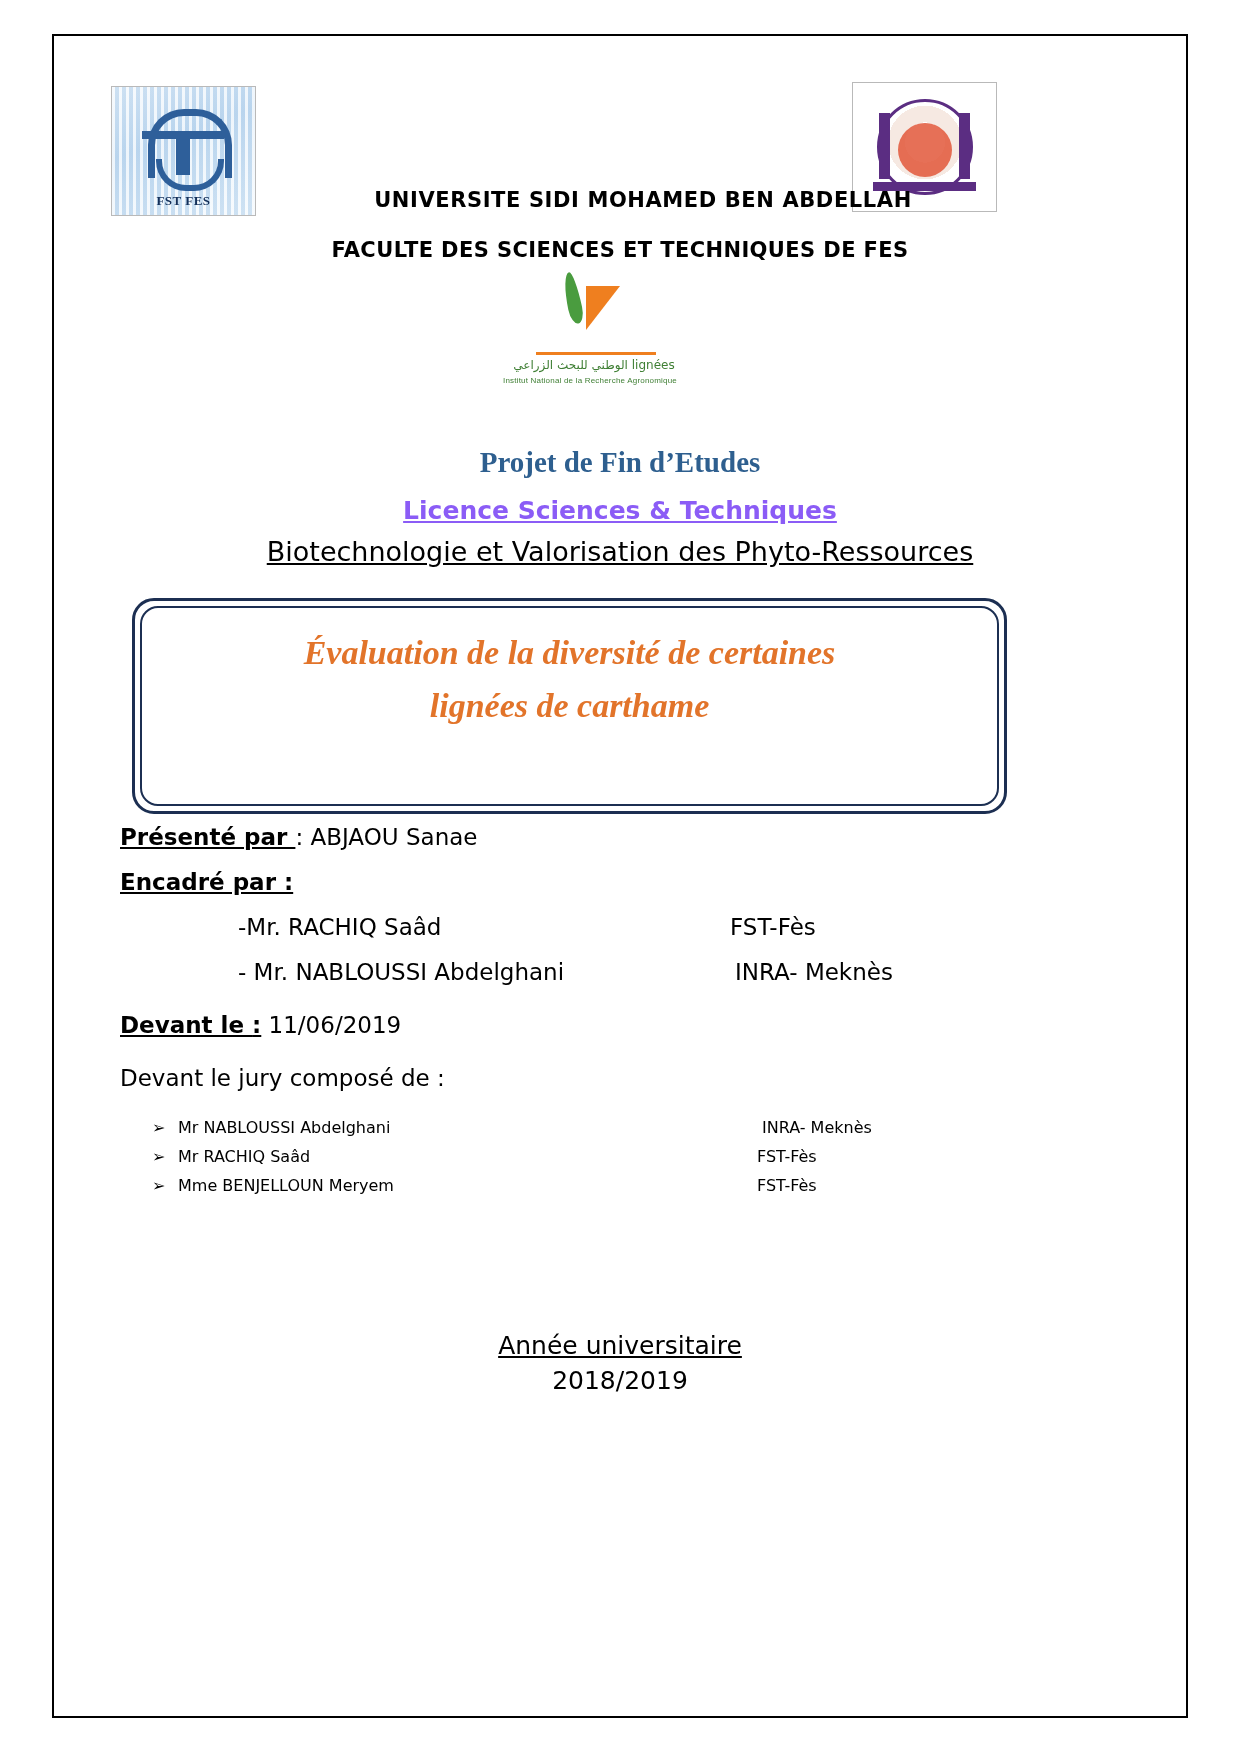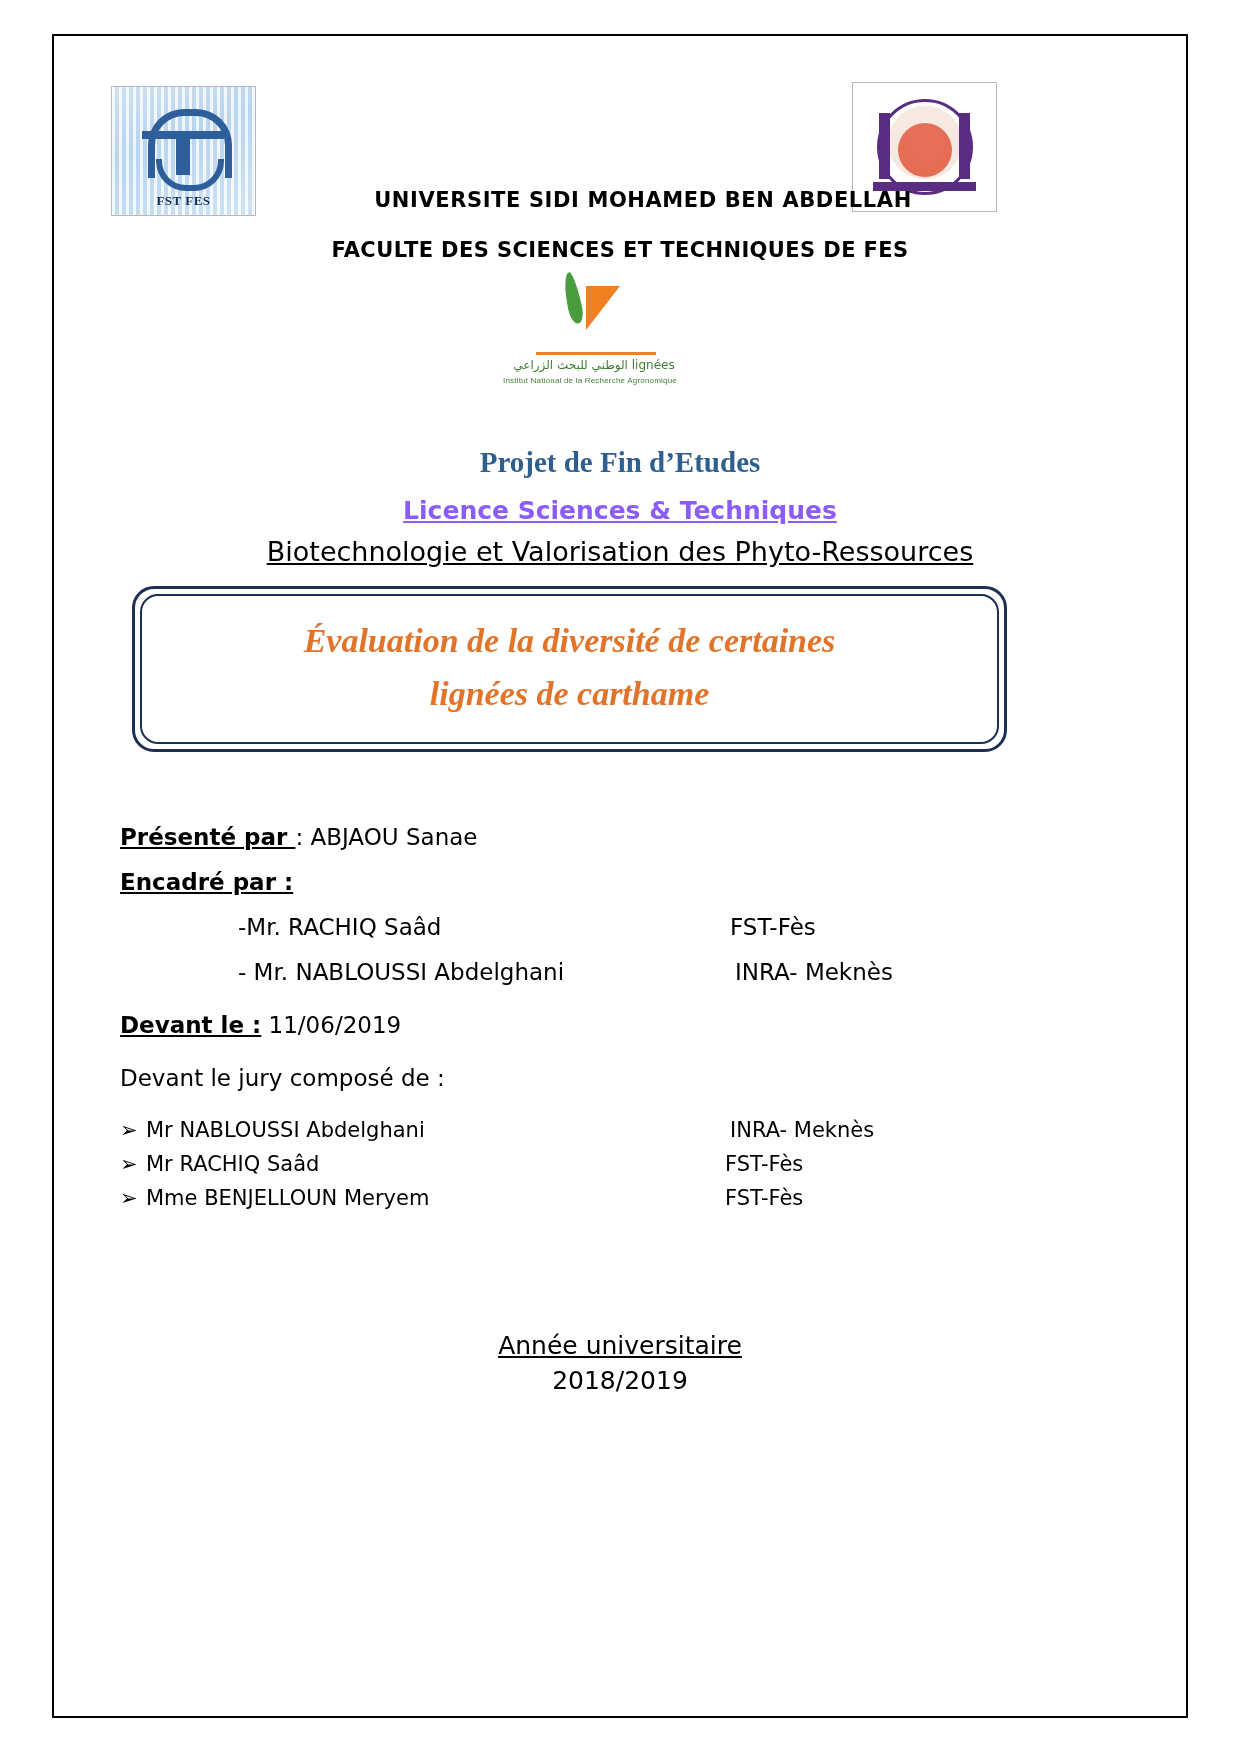--- a/index.html
+++ b/index.html
@@ -256,23 +256,23 @@
     font-family: "DejaVu Sans", sans-serif;
     font-size: 27px;
     font-weight: normal;
   }
   .bvp span { text-decoration: underline; }
 
   
   .title-frame {
     position: absolute;
     left: 78px;
-    top: 550px;
+    top: 562px;
     width: 875px;
-    height: 166px;
+    height: 216px;
     border: 3px solid #1c2f52;
     border-radius: 22px;
     box-sizing: border-box;
   }
   .title-frame::after {
     content: "";
     position: absolute;
     left: 5px; top: 5px; right: 5px; bottom: 5px;
     border: 2px solid #1c2f52;
     border-radius: 18px;
@@ -311,24 +311,25 @@
     text-decoration: underline;
   }
   .indent1 { padding-left: 118px; }
   .col-right {
     position: absolute;
     left: 610px;
     top: 0;
   }
   .jury-row {
     position: relative;
-    font-size: 21px;
+    font-size: 16px;
     line-height: 1.0;
     margin-bottom: 13px;
     white-space: nowrap;
+    margin-left: 32px;
   }
   .bullet {
     display: inline-block;
     width: 26px;
     color: #000;
   }
   .jury-right {
     position: absolute;
     top: 0;
   }

